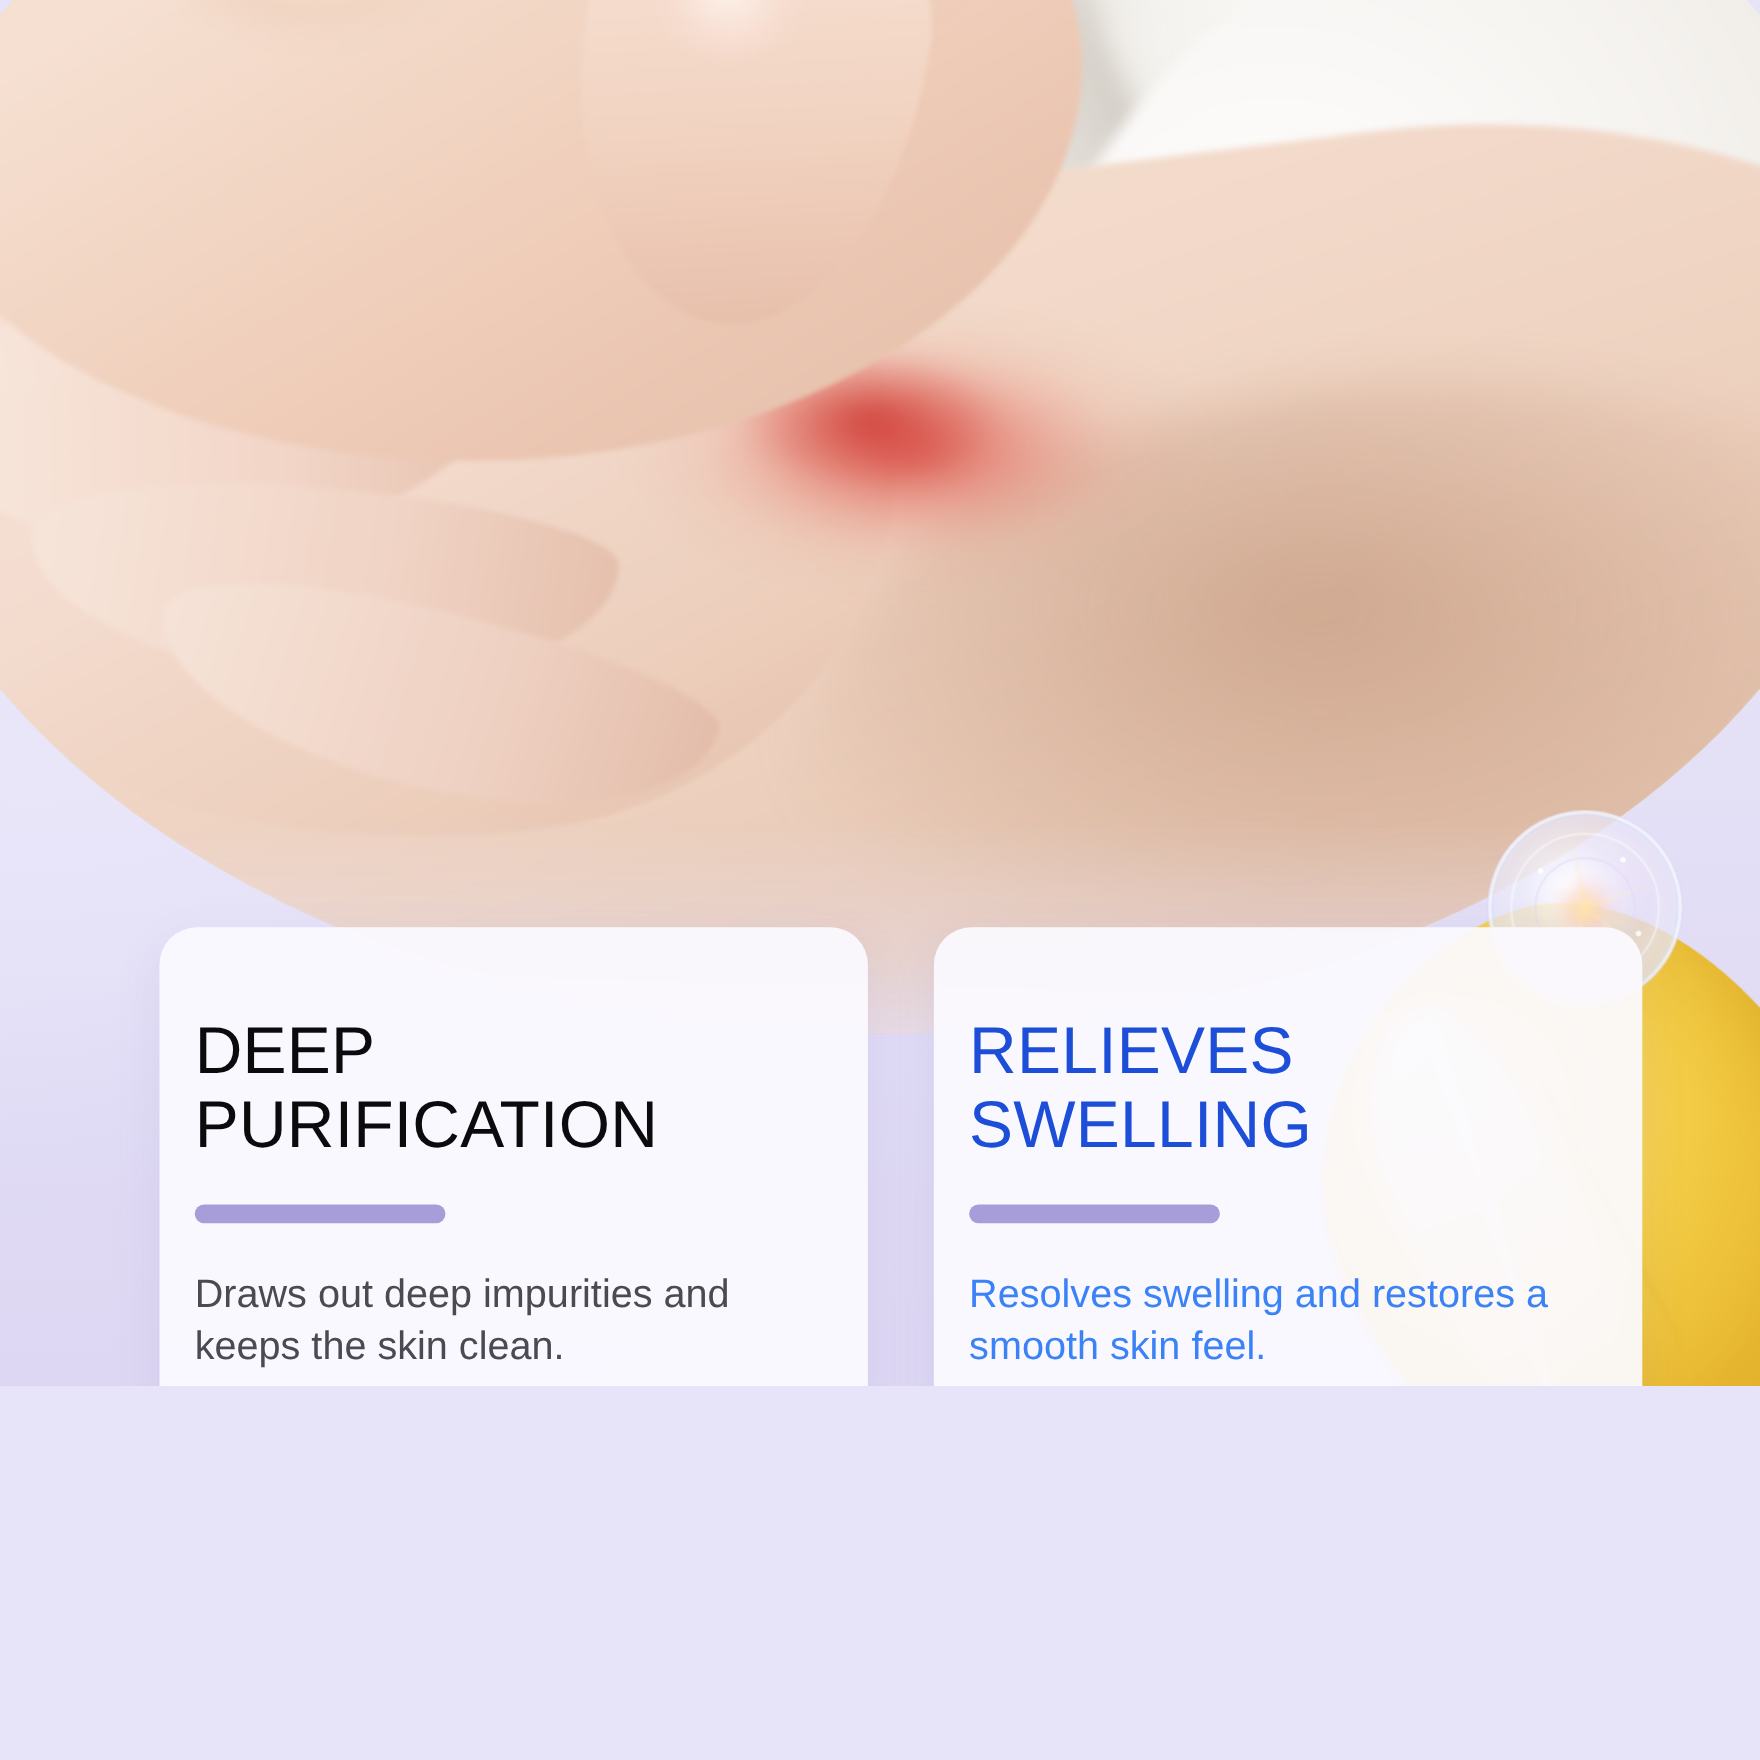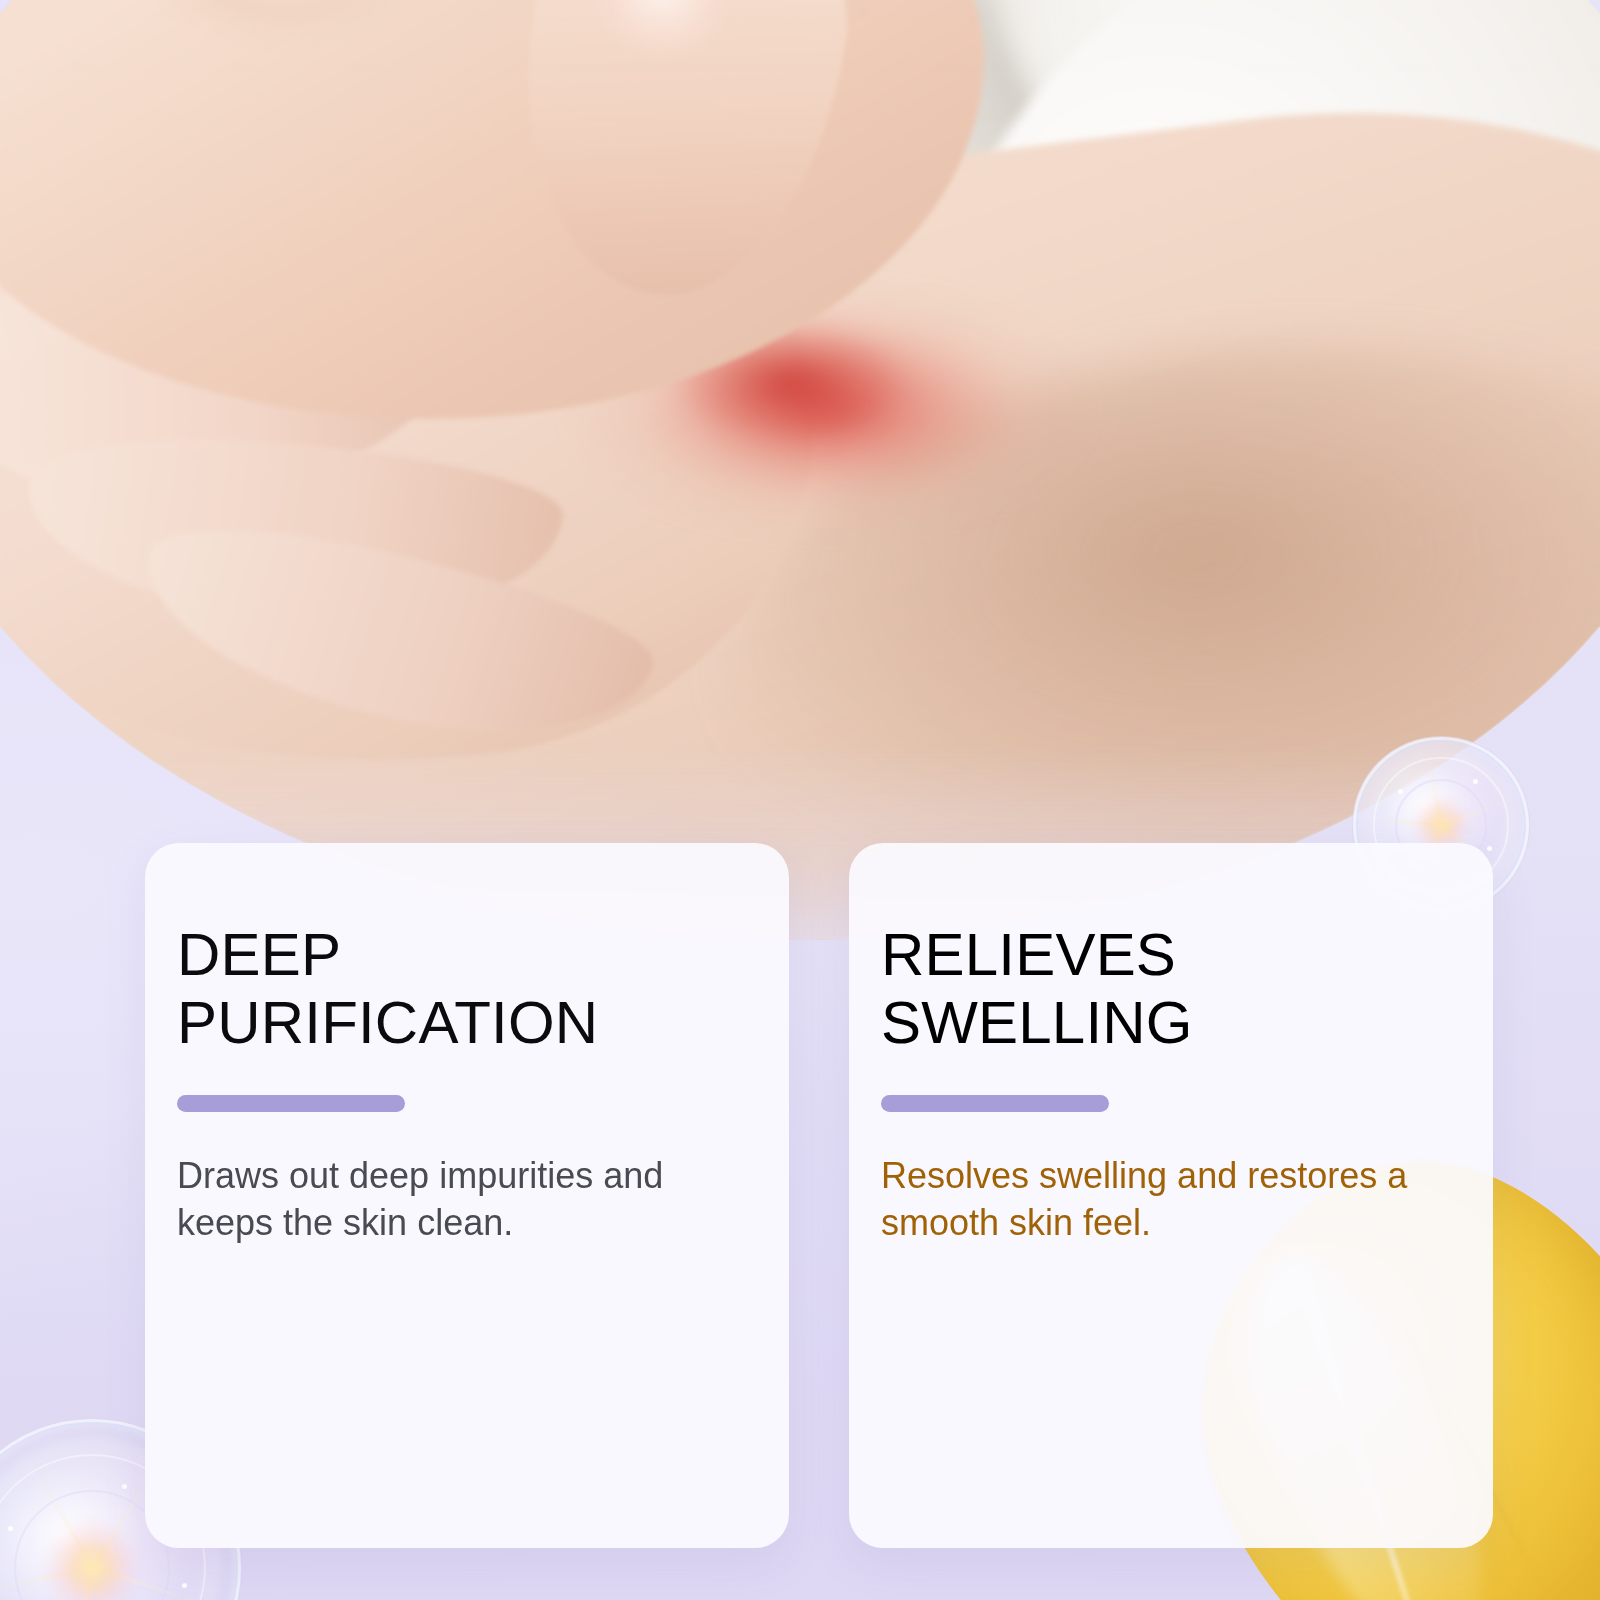--- a/index.html
+++ b/index.html
@@ -10,21 +10,21 @@
     width: 1600px;
     height: 1600px;
     overflow: hidden;
     font-family: "Liberation Sans", sans-serif;
     background: #e7e3f8;
   }
 
   #stage {
     position: relative;
     width: 1600px;
-    height: 1600px;
+    height: 1260px;
     background: #e7e3f8;
     overflow: hidden;
   }
 
   
   .bg-wash {
     position: absolute;
     inset: 0;
     background:
       radial-gradient(120% 70% at 50% 105%, #ded8f4 0%, rgba(231,227,248,0) 62%),
@@ -502,20 +502,20 @@
   <div class="cards">
 
     <div class="card">
       <h2 class="card-title" style="color: rgb(11, 11, 13);">DEEP
 PURIFICATION</h2>
       <div class="accent-bar" style="background: rgb(167, 157, 216);"></div>
       <p class="card-body" style="color: rgb(74, 74, 82);">Draws out deep impurities and keeps the skin clean.</p>
     </div>
 
     <div class="card">
-      <h2 class="card-title" style="color: #000000;">RELIEVES
+      <h2 class="card-title" style="color: #1d4ed8;">RELIEVES
 SWELLING</h2>
       <div class="accent-bar" style="background: rgb(167, 157, 216);"></div>
-      <p class="card-body" style="color: #a16207;">Resolves swelling and restores a smooth skin feel.</p>
+      <p class="card-body" style="color: #3b82f6;">Resolves swelling and restores a smooth skin feel.</p>
     </div>
 
   </div>
 </div>
 
 </body></html>

